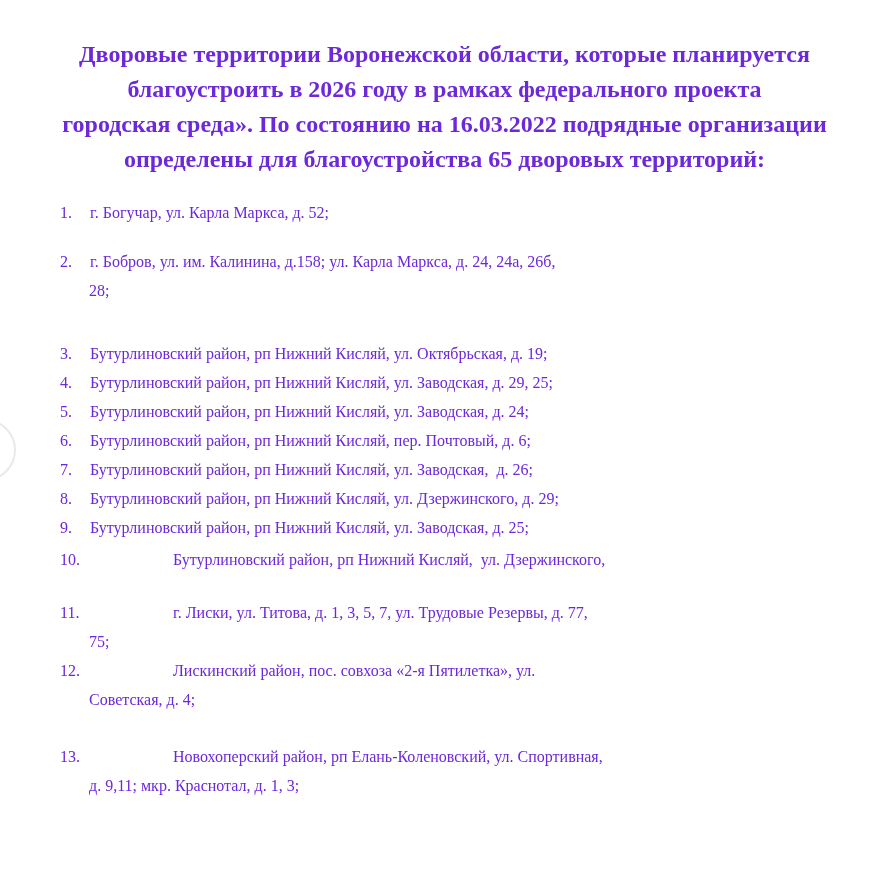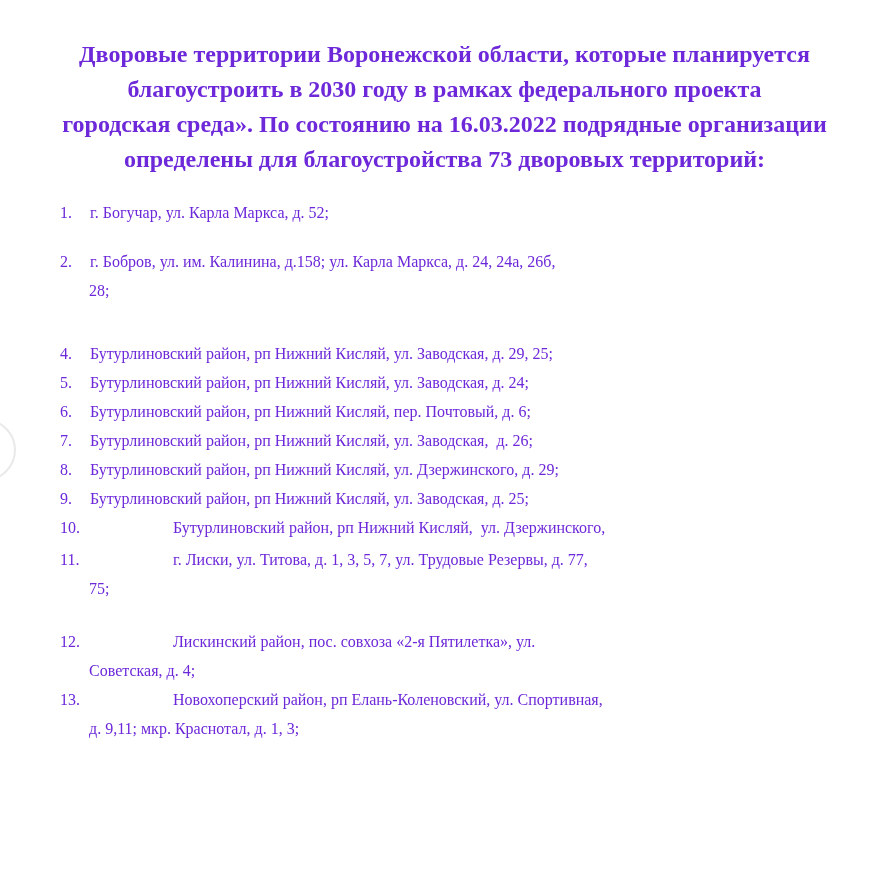--- a/index.html
+++ b/index.html
@@ -62,31 +62,34 @@
   .item:nth-child(10) { margin-bottom: 24px; }
   .item:nth-child(12) { margin-bottom: 28px; }
 </style>
 </head>
 <body>
 
 <div class="page">
   <div class="edge-circle"></div>
   <h1 class="title" id="title">
       <div class="title-line">Дворовые территории Воронежской области, которые планируется</div>
-      <div class="title-line">благоустроить в 2030 году в рамках федерального проекта</div>
+      <div class="title-line">благоустроить в 2026 году в рамках федерального проекта</div>
       <div class="title-line">городская среда». По состоянию на 16.03.2022 подрядные организации</div>
-      <div class="title-line">определены для благоустройства 73 дворовых территорий:</div>
+      <div class="title-line">определены для благоустройства 65 дворовых территорий:</div>
     </h1>
   <ol class="list" id="list">
       <li class="item">
         <div class="line first"><span class="num">1.</span><span>г. Богучар, ул. Карла Маркса, д. 52;</span></div>
       </li>
       <li class="item">
         <div class="line first"><span class="num">2.</span><span>г. Бобров, ул. им. Калинина, д.158; ул. Карла Маркса, д. 24, 24а, 26б,</span></div>
         <div class="line cont">28;</div>
+      </li>
+      <li class="item">
+        <div class="line first"><span class="num">3.</span><span>Бутурлиновский район, рп Нижний Кисляй, ул. Октябрьская, д. 19;</span></div>
       </li>
       <li class="item">
         <div class="line first"><span class="num">4.</span><span>Бутурлиновский район, рп Нижний Кисляй, ул. Заводская, д. 29, 25;</span></div>
       </li>
       <li class="item">
         <div class="line first"><span class="num">5.</span><span>Бутурлиновский район, рп Нижний Кисляй, ул. Заводская, д. 24;</span></div>
       </li>
       <li class="item">
         <div class="line first"><span class="num">6.</span><span>Бутурлиновский район, рп Нижний Кисляй, пер. Почтовый, д. 6;</span></div>
       </li>

